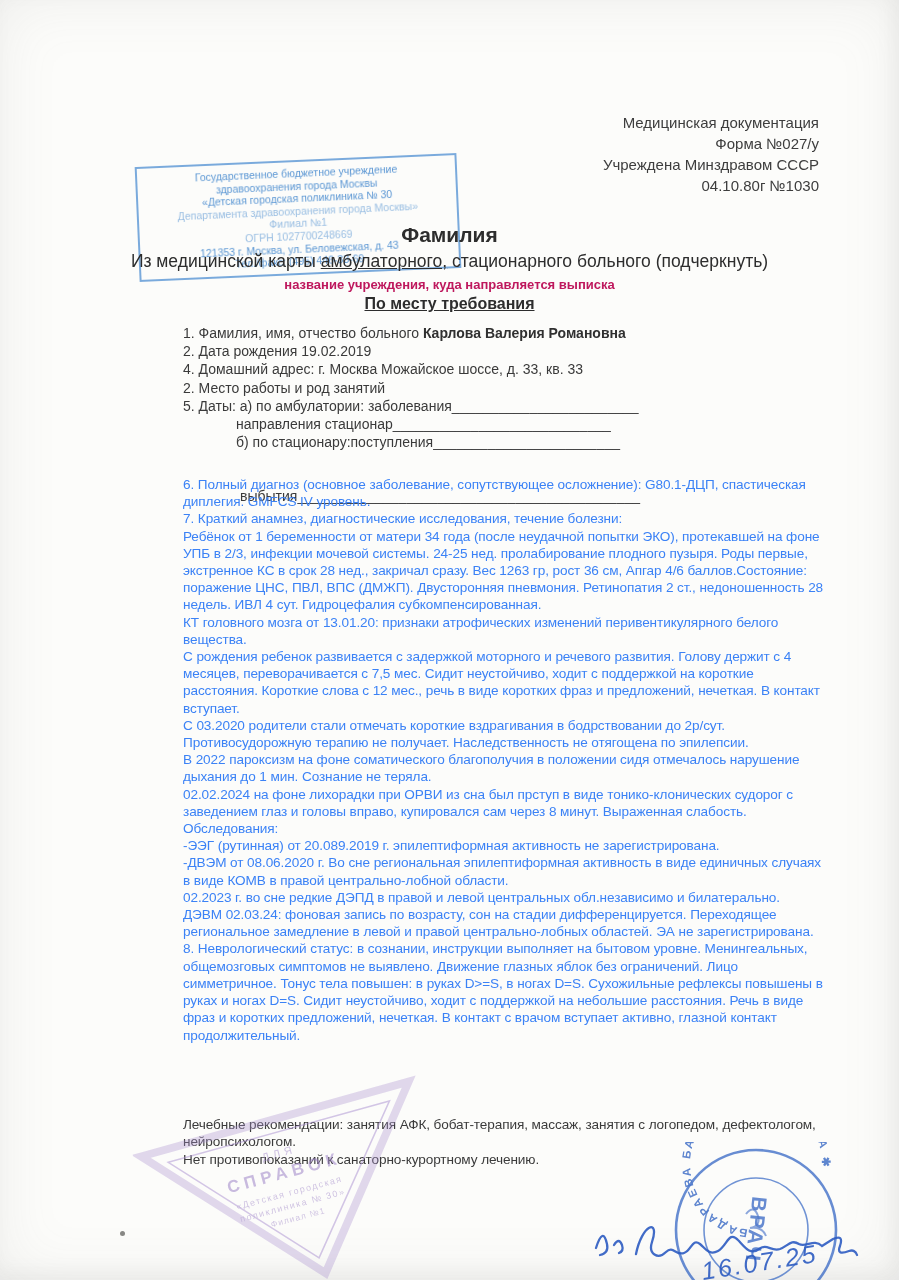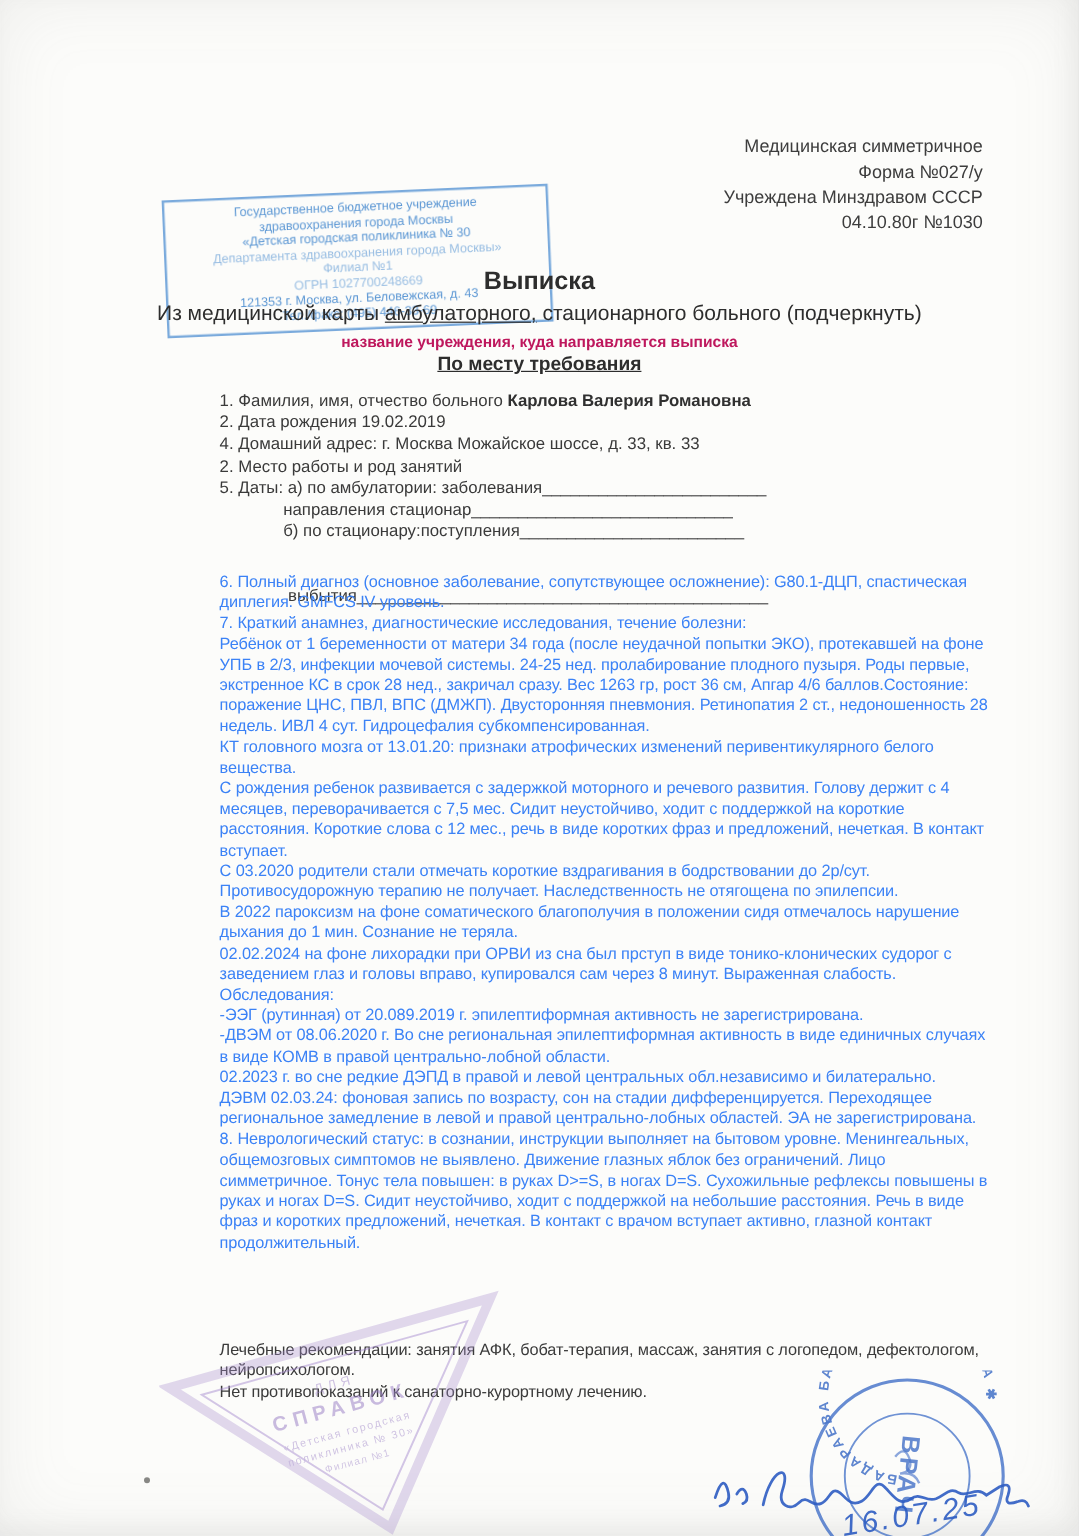--- a/index.html
+++ b/index.html
@@ -48,38 +48,38 @@
   .signature{position:absolute;left:588px;top:1208px;}
   .speck{position:absolute;left:120px;top:1231px;width:5px;height:5px;border-radius:50%;
     background:#6a6a66;opacity:.8;}
 </style>
 </head>
 <body>
 
 <div class="page">
 
   <div class="form-header">
-    <div>Медицинская симметричное</div>
+    <div>Медицинская документация</div>
     <div>Форма №027/у</div>
     <div>Учреждена Минздравом СССР</div>
     <div>04.10.80г №1030</div>
   </div>
 
   <div class="org-stamp">
     <div>Государственное бюджетное учреждение</div>
     <div>здравоохранения города Москвы</div>
     <div>«Детская городская поликлиника № 30</div>
     <div class="dim">Департамента здравоохранения города Москвы»</div>
     <div class="dim">Филиал №1</div>
     <div class="dim">ОГРН 1027700248669</div>
     <div>121353 г. Москва, ул. Беловежская, д. 43</div>
     <div>Тел./факс: (495) 446-33-69</div>
   </div>
 
-  <div class="doc-title">Выписка</div>
+  <div class="doc-title">Фамилия</div>
   <div class="doc-subtitle"><span>Из медицинской карты </span><span class="u">амбулаторного,</span><span> стационарного больного (подчеркнуть)</span></div>
   <div class="doc-note">название учреждения, куда направляется выписка</div>
   <div class="doc-dest">По месту требования</div>
 
   <div class="fields">
     <div class="row"><span>1. Фамилия, имя, отчество больного </span><span class="b">Карлова Валерия Романовна</span></div>
     <div class="row">2. Дата рождения 19.02.2019</div>
     <div class="row">4. Домашний адрес: г. Москва Можайское шоссе, д. 33, кв. 33</div>
     <div class="row">2. Место работы и род занятий</div>
     <div class="row">5. Даты: а) по амбулатории: заболевания________________________</div>

